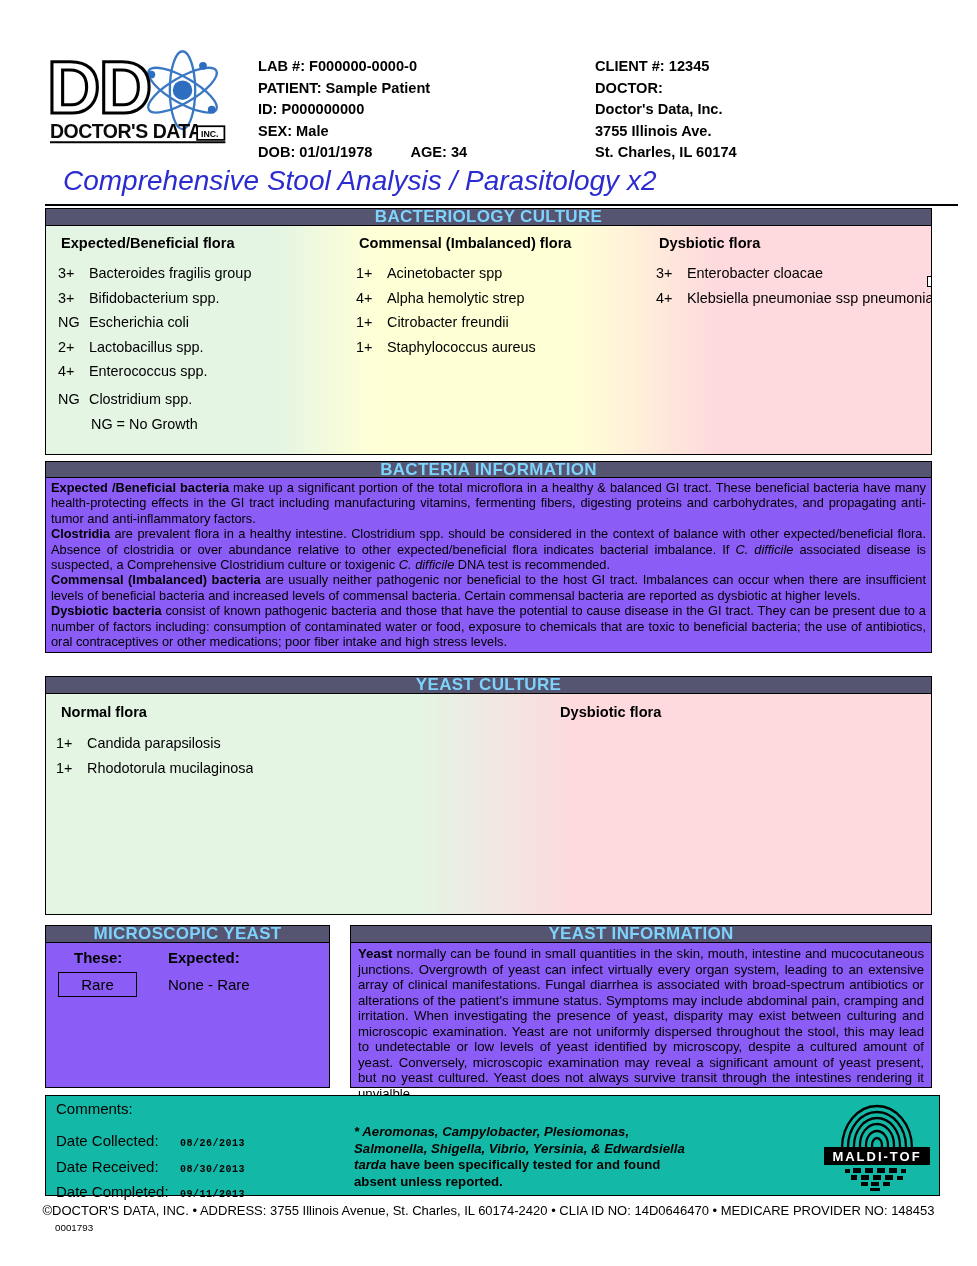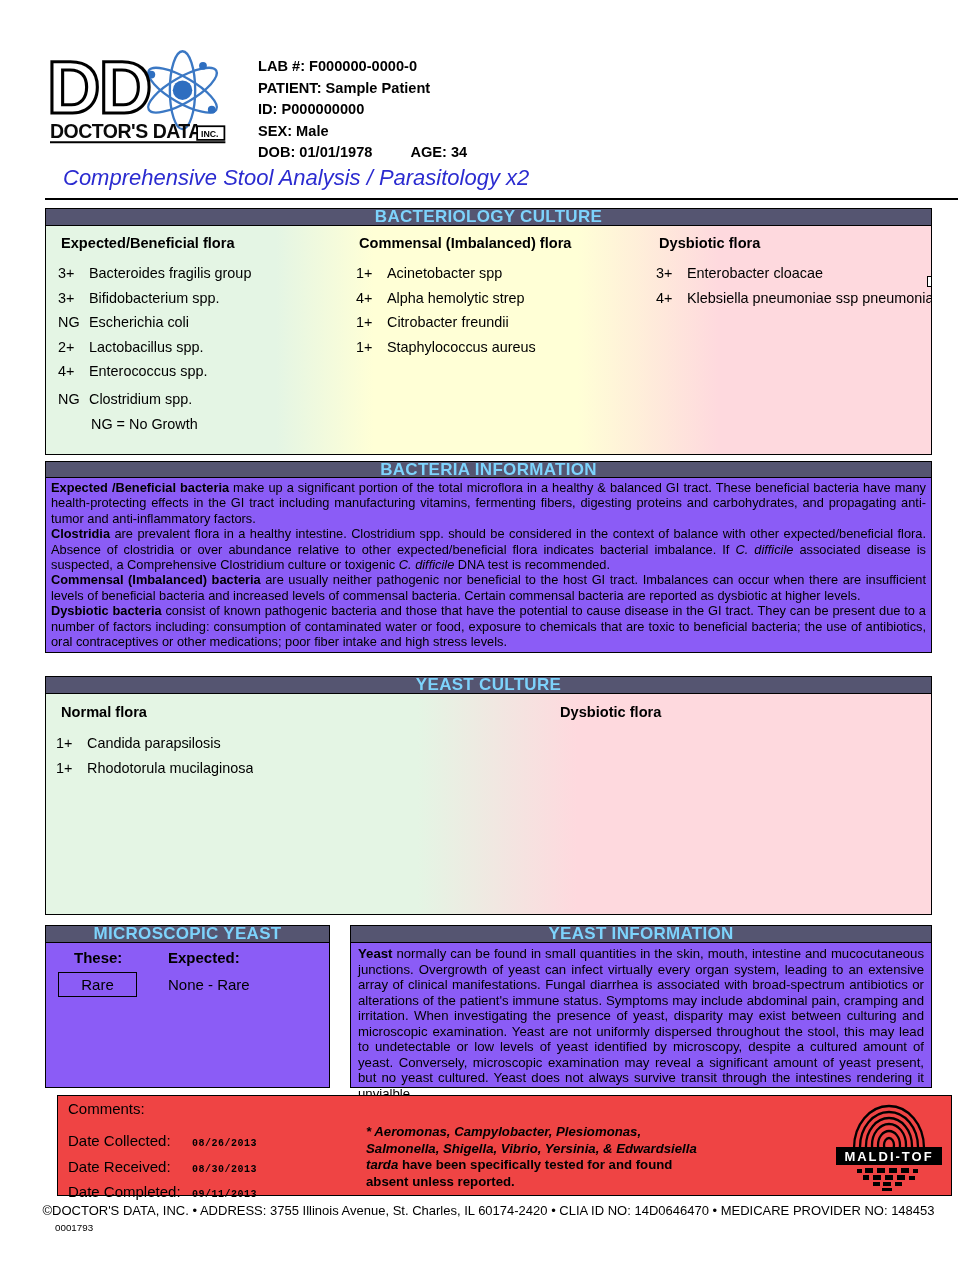--- a/index.html
+++ b/index.html
@@ -10,21 +10,21 @@
     font-family:"Liberation Sans", sans-serif; color:#000; overflow:hidden;
   }
   
   .logo { position:absolute; left:50px; top:50px; width:190px; height:95px; }
   .hdr-block { position:absolute; top:56px; font-size:14.6px; font-weight:bold; line-height:21.5px; white-space:nowrap; }
   .hdr-patient { left:258px; }
   .hdr-client  { left:595px; }
   .age { margin-left:38px; }
   
   .title-block { position:absolute; left:45px; top:163px; width:913px; border-bottom:2.2px solid #000; padding:2px 0 7px 18px; }
-  .report-title { font-size:22px; font-style:italic; color:#2b2bd0; }
+  .report-title { font-size:28px; font-style:italic; color:#2b2bd0; }
   
   .section { position:absolute; left:45px; width:887px; }
   .sec-bar {
     height:18px; background:#555571; border:1.8px solid #000;
     color:#7dd3fc; font-size:17px; font-weight:bold; letter-spacing:.3px;
     display:flex; align-items:center; justify-content:center;
   }
   .sec-body { border:1.8px solid #000; border-top:none; background:#8b5cf6; position:relative; }
   
   .bacterio { top:208px; }
@@ -65,21 +65,21 @@
   .mlabel-result { left:28px; top:6px; }
   .mlabel-expected { left:122px; top:6px; }
   .result-box { position:absolute; left:12px; top:29px; width:79px; height:25px; border:1.5px solid #000;
                 display:flex; align-items:center; justify-content:center; font-size:15px; }
   .expected-value { position:absolute; left:122px; top:33px; font-size:15px; white-space:nowrap; }
   .micro-desc { position:absolute; left:6px; right:5px; top:61px; font-size:13.3px; line-height:16.2px; text-align:justify; }
   
   .yeast-info { left:350px; top:925px; width:582px; }
   .yeast-info-body { height:145px; padding:3px 7px; font-size:13.2px; line-height:15.5px; text-align:justify; }
   
-  .comments { position:absolute; left:45px; top:1095px; width:895px; height:101px; border:1.8px solid #000; background:#ef4444;margin-left:12px; }
+  .comments { position:absolute; left:45px; top:1095px; width:895px; height:101px; border:1.8px solid #000; background:#14b8a6; }
   .comments-label { position:absolute; left:10px; top:4px; font-size:15px; }
   .dates { position:absolute; left:10px; top:34px; font-size:15px; line-height:22.5px; white-space:nowrap; }
   .dlabel { display:inline-block; width:124px; }
   .dvalue { font-family:"Liberation Mono", monospace; font-weight:bold; font-size:10px; letter-spacing:.5px; }
   .pathogen-note { position:absolute; left:308px; top:28px; width:352px; font-size:13.2px; font-weight:bold; line-height:16.5px; }
   .maldi { position:absolute; left:775px; top:3px; width:112px; height:93px; }
   
   .footer-line { position:absolute; left:0; top:1203px; width:100%; text-align:center; font-size:13px; }
   .form-number { position:absolute; left:55px; top:1222px; font-size:9.8px; }
 </style>
@@ -113,20 +113,27 @@
   <div class="hdr-block hdr-patient">
     <div>LAB #: F000000-0000-0</div>
     <div>PATIENT: Sample Patient</div>
     <div>ID: P000000000</div>
     <div>SEX: Male</div>
     <div>
       <span>DOB: 01/01/1978</span><span class="age">AGE: 34</span>
     </div>
   </div>
 
+  <div class="hdr-block hdr-client">
+    <div>CLIENT #: 12345</div>
+    <div>DOCTOR:</div>
+    <div>Doctor's Data, Inc.</div>
+    <div>3755 Illinois Ave.</div>
+    <div>St. Charles, IL 60174</div>
+  </div>
 
   <div class="title-block">
     <span class="report-title">Comprehensive Stool Analysis / Parasitology x2</span>
   </div>
 
   <div class="section bacterio">
     <div class="sec-bar">BACTERIOLOGY CULTURE</div>
     <div class="sec-body bacterio-body">
       <div class="col col-exp">
         <div class="col-head">Expected/Beneficial flora</div>

